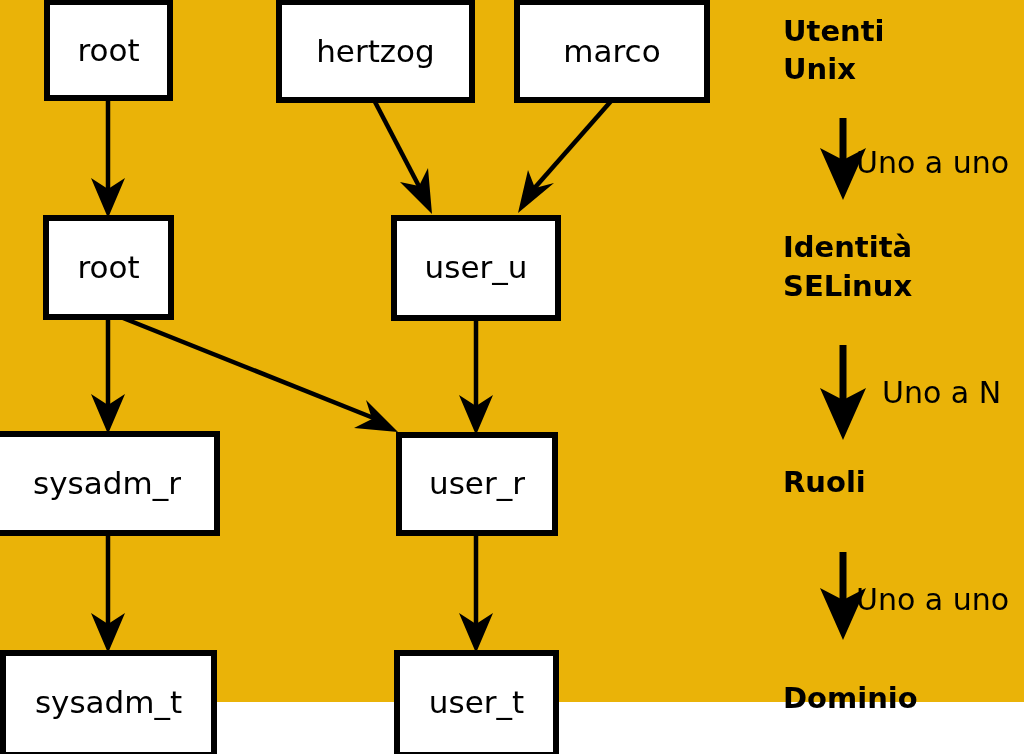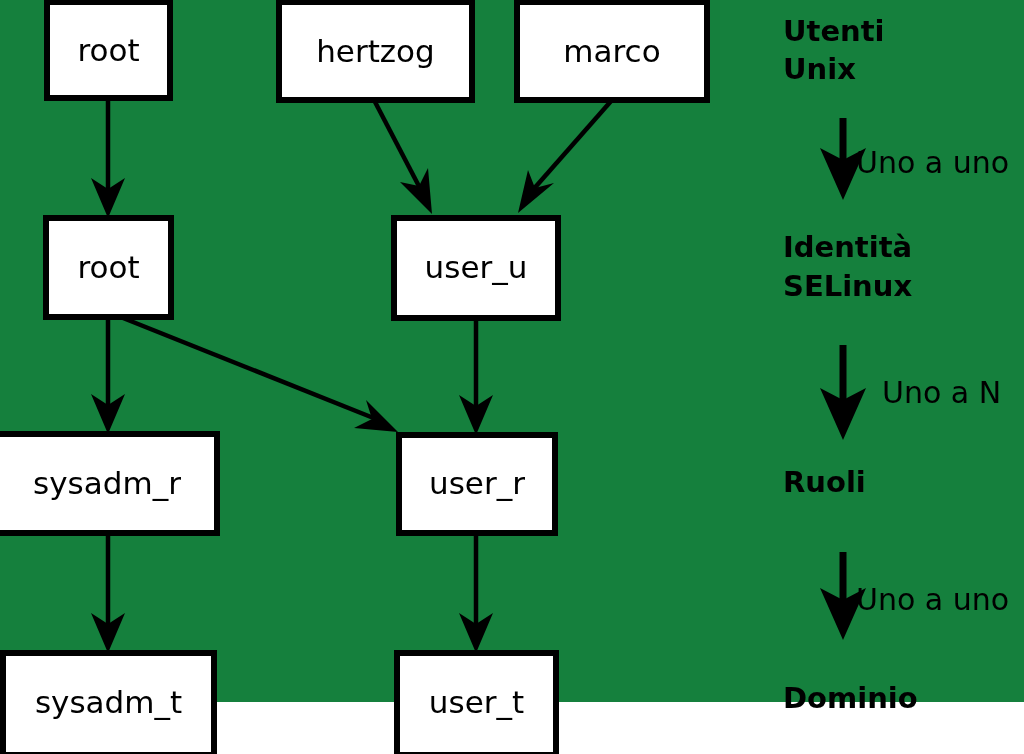--- a/index.html
+++ b/index.html
@@ -10,21 +10,21 @@
   body {
     width: 1024px;
     height: 754px;
     font-family: "DejaVu Sans", sans-serif;
     overflow: hidden;
   }
   #diagram-root {
     position: relative;
     width: 1024px;
     height: 702px;
-    background: #15803d;
+    background: #eab308;
   }
   svg#diagram-svg {
     display: block;
     width: 1024px;
     height: 754px;
   }
   .node-box {
     fill: #ffffff;
     stroke: #000000;
     stroke-width: 6;

